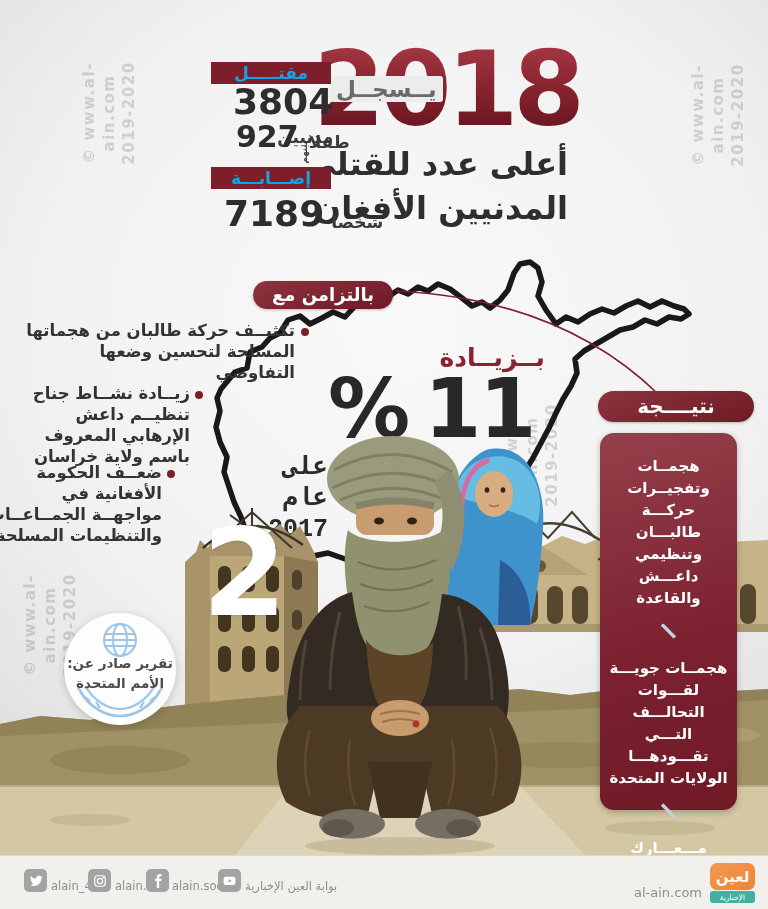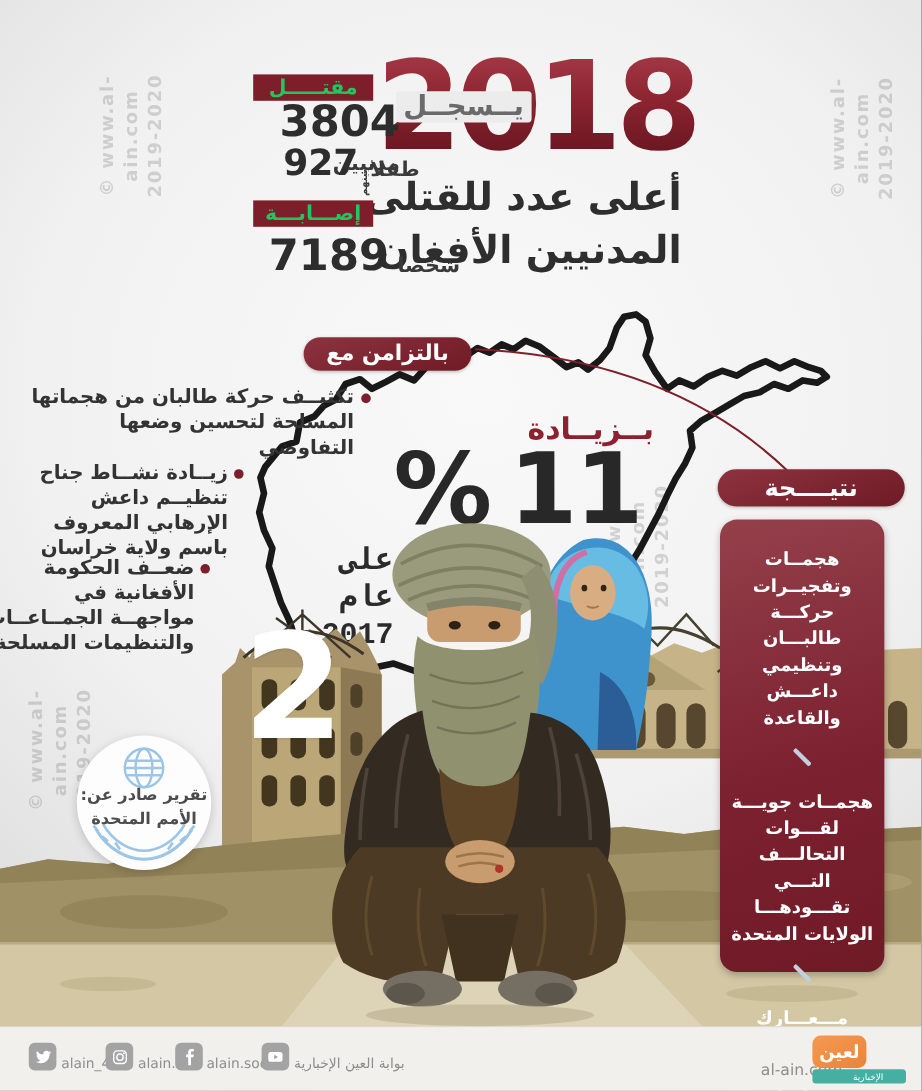--- a/index.html
+++ b/index.html
@@ -10,22 +10,22 @@
   .rtl{direction:rtl;unicode-bidi:embed;}
   
   .wm{width:170px;height:46px;transform:rotate(-90deg);color:rgba(110,110,110,.26);
       font-weight:bold;font-size:15px;letter-spacing:1.5px;line-height:20px;text-align:center;}
   
   .year{font-size:103px;font-weight:800;letter-spacing:-5px;line-height:1;
         background:linear-gradient(#a23744 8%,#8b2430 45%,#5f131d 100%);
         -webkit-background-clip:text;background-clip:text;color:transparent;}
   .records{font-size:23px;font-weight:bold;color:#6a6a6a;background:#ececec;padding:0 6px;border-radius:3px;}
   .headline{font-size:32px;line-height:44px;font-weight:bold;color:#2e2e2e;text-align:right;}
-  .statbox{background:#7d1f2a;color:#22c55e;font-weight:bold;font-size:17px;text-align:center;
-           padding:1px 6px;width:88px;}
+  .statbox{background:#7d1f2a;color:#0ea5e9;font-weight:bold;font-size:17px;text-align:center;
+           padding:1px 16px;width:88px;}
   .num-lg{font-size:36px;font-weight:bold;color:#2d2d2d;line-height:1;}
   .num-md{font-size:30px;font-weight:bold;color:#2d2d2d;line-height:1;}
   .unit{font-size:17px;font-weight:bold;color:#3a3a3a;}
   .statrow{display:flex;align-items:flex-end;gap:7px;}
   .tiny-vert{font-size:8.5px;font-weight:bold;color:#3a3a3a;transform:rotate(-90deg);transform-origin:center;width:30px;text-align:center;}
   
   .pill{background:linear-gradient(160deg,#8d3340,#6f1a25);color:#fff;font-weight:bold;text-align:center;
         border-radius:14px;box-shadow:0 1px 3px rgba(0,0,0,.25);}
   
   .bullet{font-size:16.5px;line-height:21px;font-weight:bold;color:#333;text-align:right;}
@@ -44,22 +44,22 @@
   
   .un-circle{width:112px;height:112px;border-radius:50%;background:#fdfdfd;box-shadow:0 2px 8px rgba(0,0,0,.18);}
   .un-text{width:100%;text-align:center;font-size:13.5px;font-weight:bold;color:#4c4c4c;}
   .two{font-size:122px;font-weight:bold;color:#fff;line-height:1;text-shadow:0 1px 2px rgba(0,0,0,.10);}
   
   .footer{left:0;top:855px;width:768px;height:54px;background:#f2f0ed;border-top:1px solid #dcd9d3;}
   .sicon{width:23px;height:23px;border-radius:5px;background:#a3a3a3;display:flex;align-items:center;justify-content:center;}
   .slabel{font-size:11.5px;color:#8d8d8d;}
   .logo-or{width:45px;height:27px;background:linear-gradient(150deg,#f49a52,#ec8336);border-radius:7px;
            color:#fff;font-weight:bold;font-size:15px;display:flex;align-items:center;justify-content:center;}
-  .logo-tl{width:63px;height:12px;background:#45b0a1;border-radius:3px;color:#fff;font-size:7.5px;
-           display:flex;align-items:center;justify-content:center;padding-left:15px;}
+  .logo-tl{width:45px;height:12px;background:#45b0a1;border-radius:3px;color:#fff;font-size:7.5px;
+           display:flex;align-items:center;justify-content:center;}
 </style>
 </head>
 <body>
 
 <div id="stage">
 
   <div class="abs wm" style="left:17px;top:90px;"><span>© www.al-ain.com</span><br><span>2019-2020</span></div>
   <div class="abs wm" style="left:626px;top:92px;"><span>© www.al-ain.com</span><br><span>2019-2020</span></div>
   <div class="abs wm" style="left:440px;top:432px;"><span>© www.al-ain.com</span><br><span>2019-2020</span></div>
   <div class="abs wm" style="left:-42px;top:602px;"><span>© www.al-ain.com</span><br><span>2019-2020</span></div>

